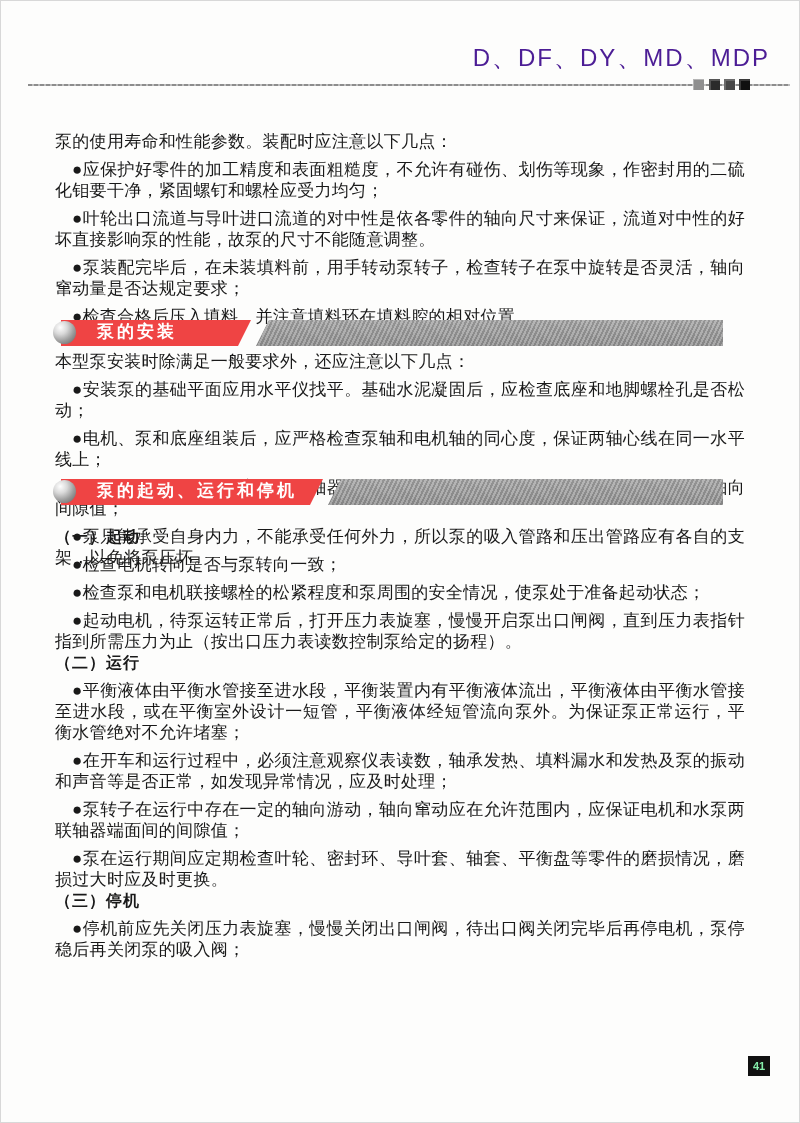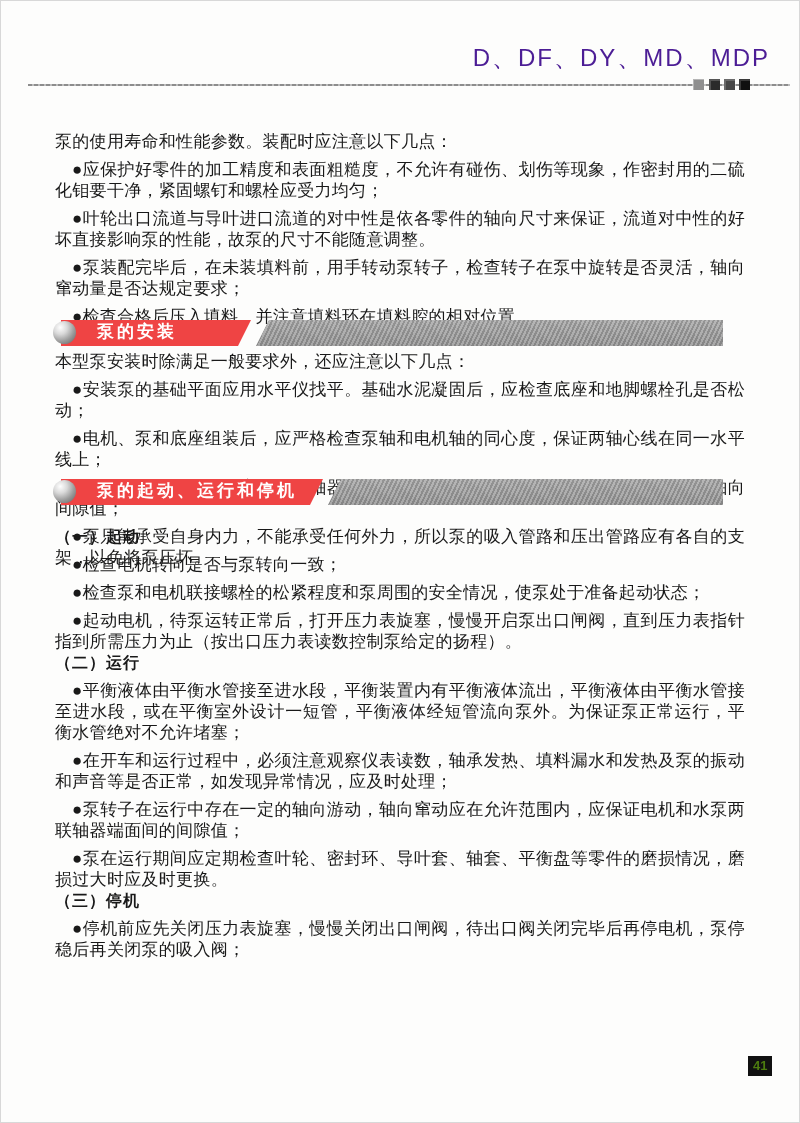--- a/index.html
+++ b/index.html
@@ -52,21 +52,21 @@
   .banner-gray {
     flex:1; margin-left:5px;
     background-image:
       repeating-linear-gradient(115deg, rgba(255,255,255,.16) 0 2px, rgba(0,0,0,.12) 2px 4px),
       linear-gradient(#a9a9a9,#969696);
     clip-path:polygon(13px 0, 100% 0, 100% 100%, 0 100%);
   }
   
   .page-num {
     position:absolute; left:748px; top:1056px;
-    background:#111; color:#4d7c0f; font-size:13px; font-weight:bold;
+    background:#111; color:#86efac; font-size:11px; font-weight:bold;
     padding:3px 5px; line-height:14px;
   }
 </style>
 </head>
 <body>
 
 <div class="sheet">
 
   <div class="doc-title">D、DF、DY、MD、MDP</div>
   <div class="header-rule">

